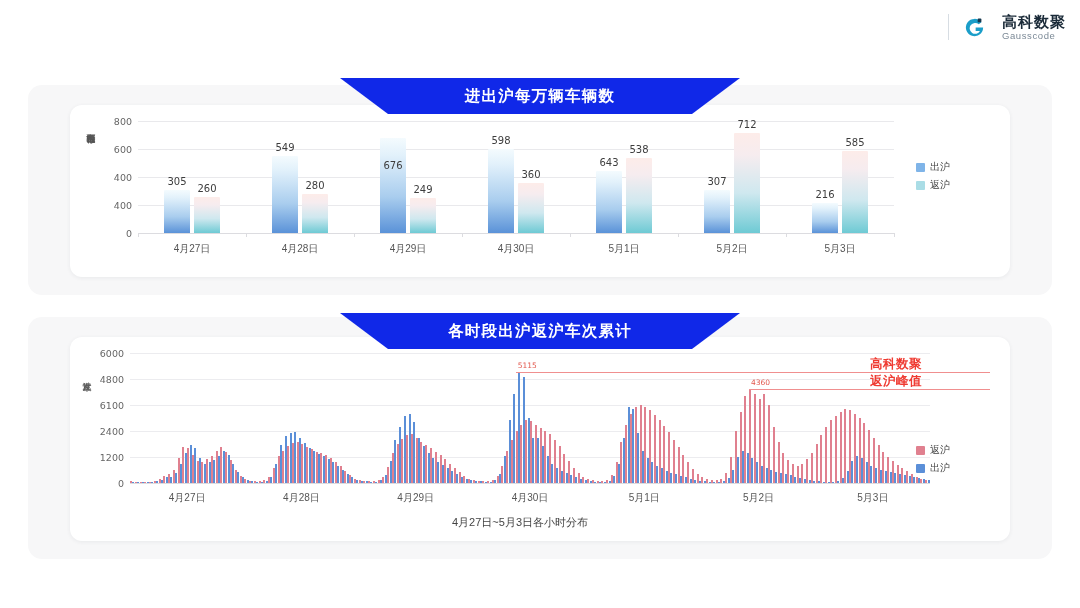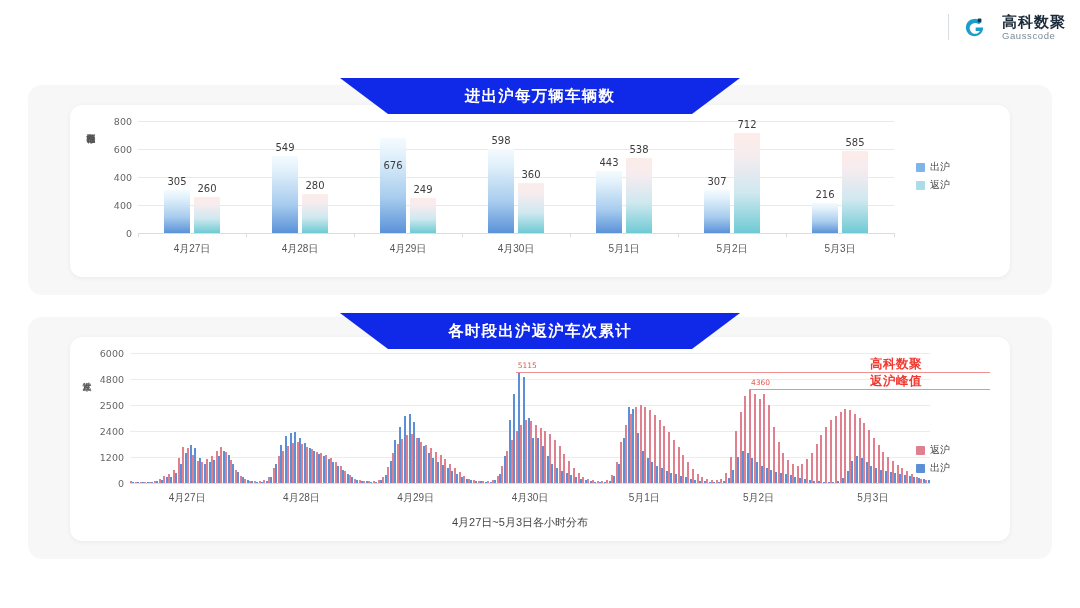--- a/index.html
+++ b/index.html
@@ -174,21 +174,21 @@
           <div class="bar-label" style="left: 353px; top: 79.14px;">249</div>
           <div class="tickmark" style="left: 284px; top: 128px;"></div>
           <div class="xtick" style="left: 338px; top: 137px;">4月29日</div>
           <div class="bar out" style="left: 418px; width: 26px; height: 83.72px; bottom: 44px;"></div>
           <div class="bar-label" style="left: 431px; top: 30.28px;">598</div>
           <div class="bar ret" style="left: 448px; width: 26px; height: 50.4px; bottom: 44px;"></div>
           <div class="bar-label" style="left: 461px; top: 63.6px;">360</div>
           <div class="tickmark" style="left: 392px; top: 128px;"></div>
           <div class="xtick" style="left: 446px; top: 137px;">4月30日</div>
           <div class="bar out" style="left: 526px; width: 26px; height: 62.02px; bottom: 44px;"></div>
-          <div class="bar-label" style="left: 539px; top: 51.98px;">443</div>
+          <div class="bar-label" style="left: 539px; top: 51.98px;">643</div>
           <div class="bar ret" style="left: 556px; width: 26px; height: 75.32px; bottom: 44px;"></div>
           <div class="bar-label" style="left: 569px; top: 38.68px;">538</div>
           <div class="tickmark" style="left: 500px; top: 128px;"></div>
           <div class="xtick" style="left: 554px; top: 137px;">5月1日</div>
           <div class="bar out" style="left: 634px; width: 26px; height: 42.98px; bottom: 44px;"></div>
           <div class="bar-label" style="left: 647px; top: 71.02px;">307</div>
           <div class="bar ret" style="left: 664px; width: 26px; height: 99.68px; bottom: 44px;"></div>
           <div class="bar-label" style="left: 677px; top: 14.32px;">712</div>
           <div class="tickmark" style="left: 608px; top: 128px;"></div>
           <div class="xtick" style="left: 662px; top: 137px;">5月2日</div>
@@ -221,21 +221,21 @@
     <div class="card" id="card-2">
       <div class="plot" id="plot2" style="left: 0px; top: 0px; width: 940px; height: 204px;">
           <div class="axis-title" style="left: 12px; top: 38px; height: 100px;">车次累计</div>
           <div class="grid-line" style="left: 60px; top: 146px; width: 800px; background: rgb(220, 220, 224);"></div>
           <div class="ytick" style="left: 14px; top: 146px; width: 40px;">0</div>
           <div class="grid-line" style="left: 60px; top: 120px; width: 800px; background: rgb(236, 236, 239);"></div>
           <div class="ytick" style="left: 14px; top: 120px; width: 40px;">1200</div>
           <div class="grid-line" style="left: 60px; top: 94px; width: 800px; background: rgb(236, 236, 239);"></div>
           <div class="ytick" style="left: 14px; top: 94px; width: 40px;">2400</div>
           <div class="grid-line" style="left: 60px; top: 68px; width: 800px; background: rgb(236, 236, 239);"></div>
-          <div class="ytick" style="left: 14px; top: 68px; width: 40px;">2500</div>
+          <div class="ytick" style="left: 14px; top: 68px; width: 40px;">6100</div>
           <div class="grid-line" style="left: 60px; top: 42px; width: 800px; background: rgb(236, 236, 239);"></div>
           <div class="ytick" style="left: 14px; top: 42px; width: 40px;">4800</div>
           <div class="grid-line" style="left: 60px; top: 16px; width: 800px; background: rgb(236, 236, 239);"></div>
           <div class="ytick" style="left: 14px; top: 16px; width: 40px;">6000</div>
           <div class="hbar ret" style="left: 60px; width: 2.03095px; height: 1.73333px; bottom: 58px;"></div>
           <div class="hbar out" style="left: 62.381px; width: 2.03095px; height: 1.3px; bottom: 58px;"></div>
           <div class="hbar ret" style="left: 64.7619px; width: 2.03095px; height: 1.3px; bottom: 58px;"></div>
           <div class="hbar out" style="left: 67.1429px; width: 2.03095px; height: 0.866667px; bottom: 58px;"></div>
           <div class="hbar ret" style="left: 69.5238px; width: 2.03095px; height: 1.08333px; bottom: 58px;"></div>
           <div class="hbar out" style="left: 71.9048px; width: 2.03095px; height: 0.65px; bottom: 58px;"></div>

